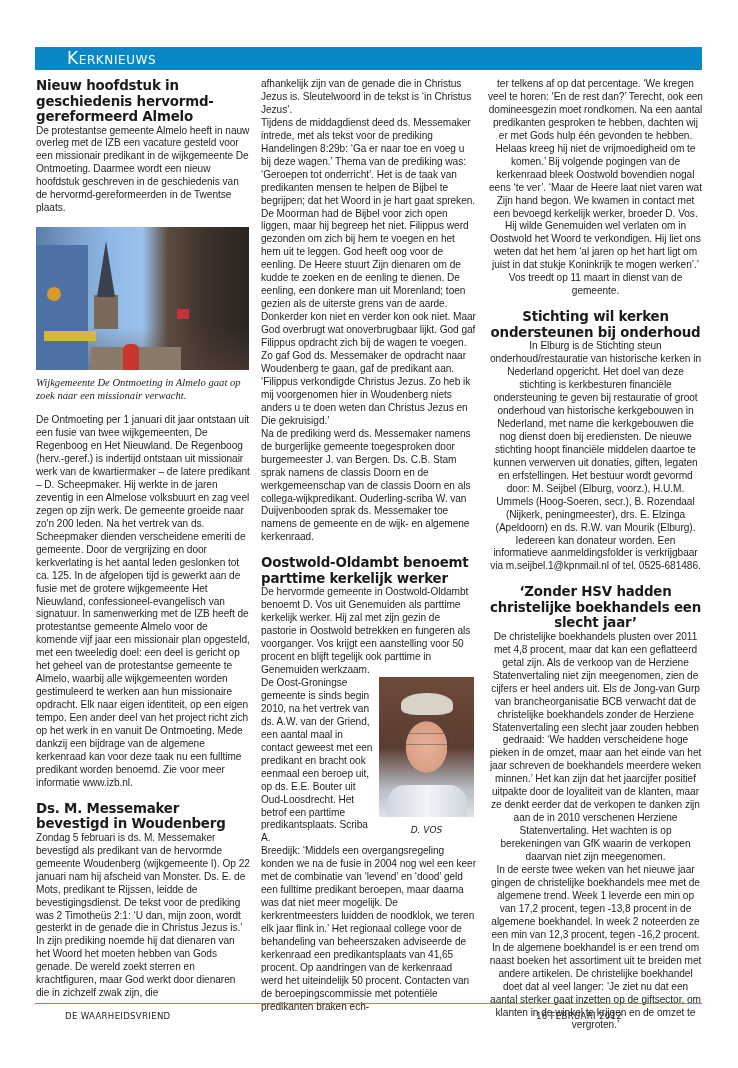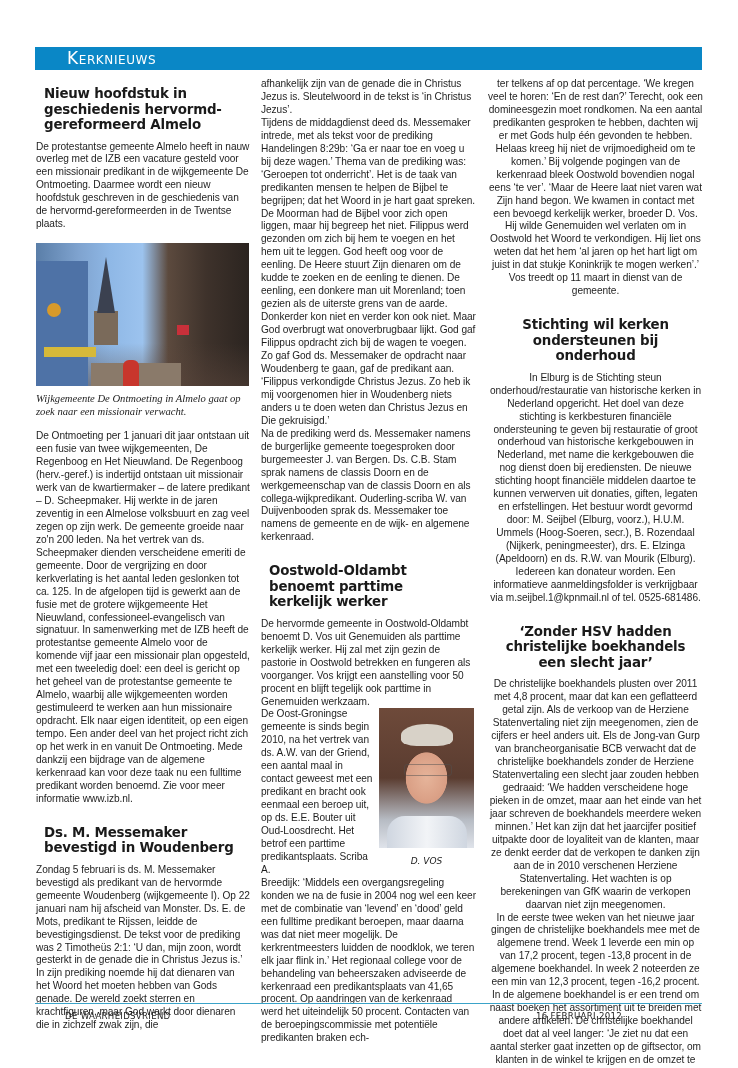--- a/index.html
+++ b/index.html
@@ -7,21 +7,21 @@
          font-family:"DejaVu Sans", sans-serif; color:#1a1a1a; }
   .section-bar { position:absolute; left:35px; top:47px; width:667px; height:23px;
                  background:#0a87c6; }
   .section-title { position:absolute; left:12px; top:1px; color:#ffffff;
                    font-family:"DejaVu Sans", sans-serif; font-size:17px;
                    letter-spacing:0.6px; font-variant:small-caps; line-height:21px;margin-left:20px; }
   .col { position:absolute; top:78px; width:215px; }
   .col1 { left:36px; }
   .col2 { left:261px; }
   .col3 { left:488px;text-align:center; }
-  h2 { margin:8px; font-family:"DejaVu Sans", sans-serif; font-weight:bold;
+  h2 { margin:0; font-family:"DejaVu Sans", sans-serif; font-weight:bold;
        font-size:13.4px; line-height:15.5px; color:#1a1a1a; letter-spacing:-0.2px; }
   p { margin:0; font-family:"Liberation Sans", sans-serif; font-size:10.15px;
       line-height:12.95px; color:#1e1e1e; letter-spacing:-0.05px; }
   .gap { height:11px; }
   .photo { position:relative; overflow:hidden; }
   .photo-almelo { width:213px; height:143px; margin-top:12px;
      background:
        linear-gradient(180deg, rgba(255,255,255,0) 70%, rgba(90,70,60,0.5) 100%),
        linear-gradient(90deg, #5a7ea8 0%, #7fa3cf 20%, #8fb8e6 35%, #9cc3ee 50%, #5c4a3e 62%, #3e322b 80%, #2b2420 100%); }
   .photo-almelo .spire { position:absolute; left:61px; top:14px; width:0; height:0;

